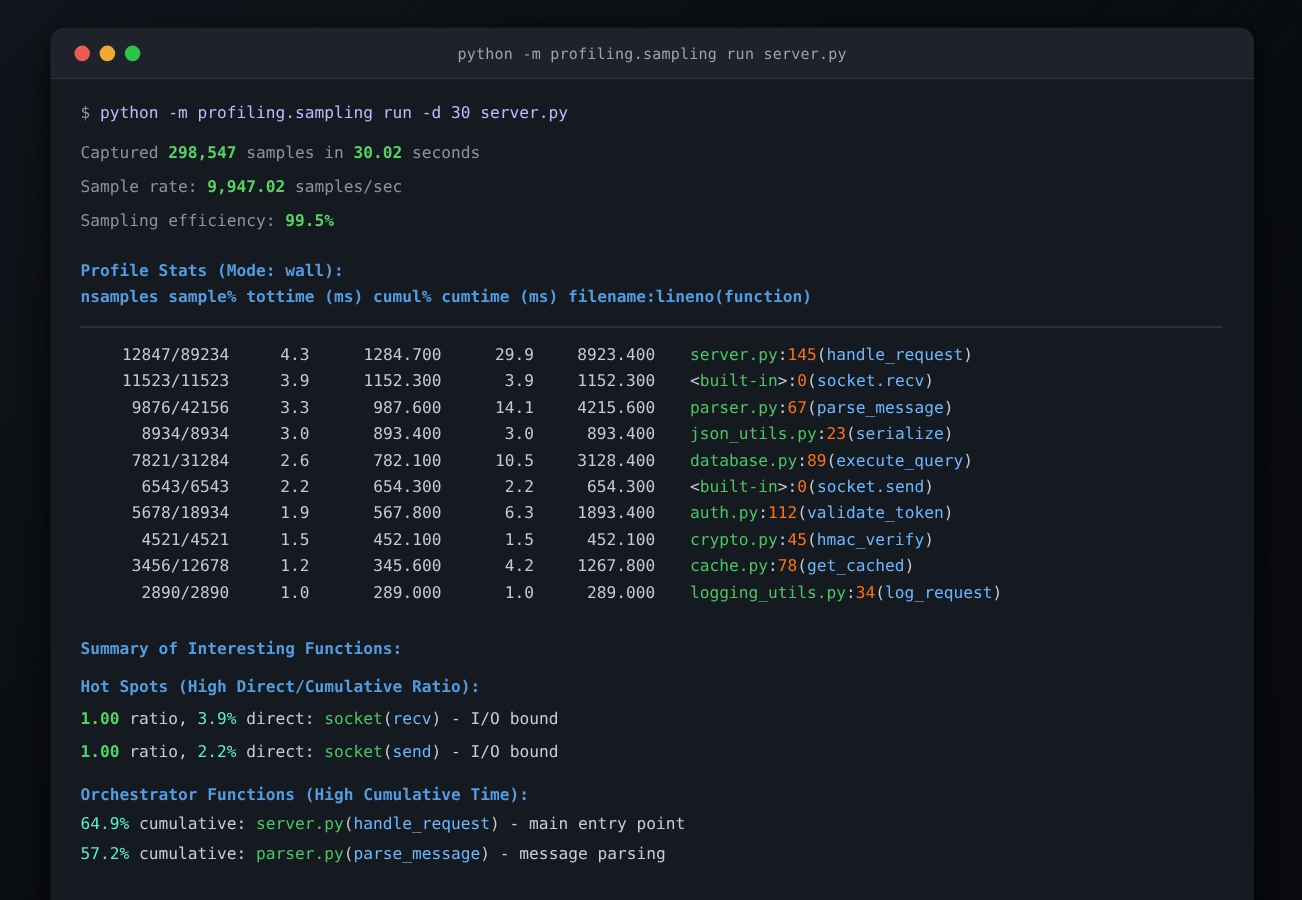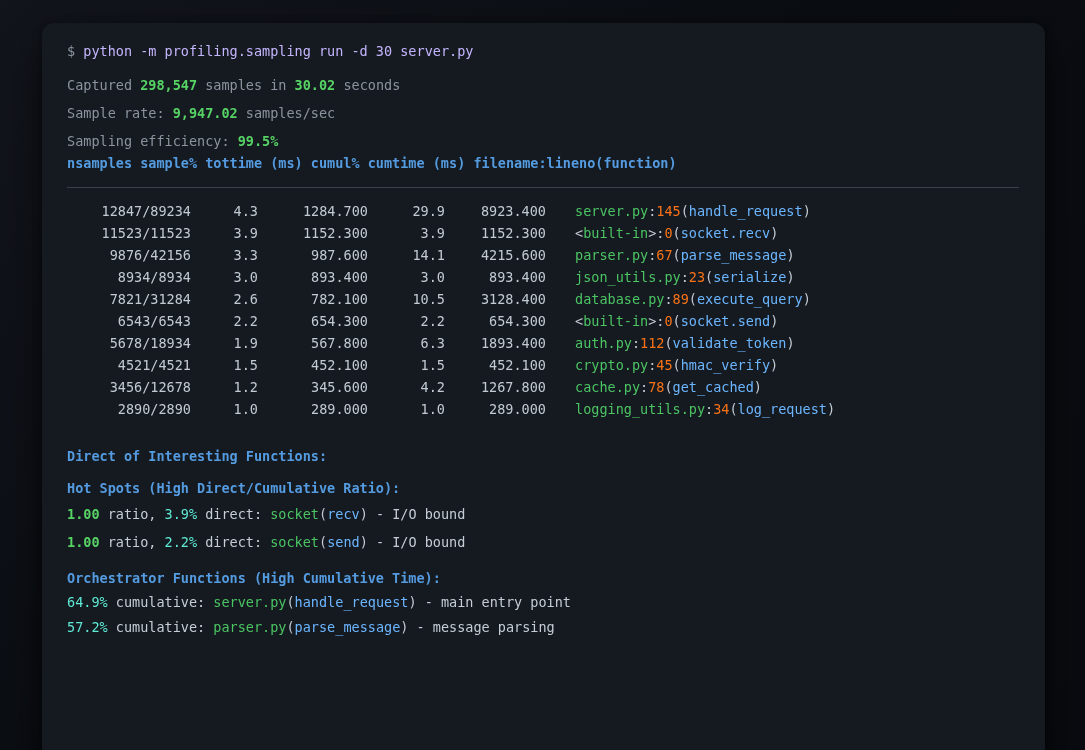--- a/index.html
+++ b/index.html
@@ -48,50 +48,59 @@
   .t-ident { color:#4bc462; }
   .t-fn { color:#6cb6ff; }
   .t-punct { color:#c2cad2; }
   .t-lineno { color:#f97316; }
   .t-text { color:#c6cdd5; }
 </style>
 </head>
 <body>
 
 <div class="window">
+  <div class="titlebar">
+    <div class="lights">
+      <span class="light" style="background: rgb(233, 91, 83);"></span>
+      <span class="light" style="background: rgb(240, 168, 50);"></span>
+      <span class="light" style="background: rgb(43, 194, 74);"></span>
+    </div>
+    <span class="titlebar-title">python -m profiling.sampling run server.py</span>
+  </div>
 
   <div class="term">
 
     <div class="term-line cmd-line"><span class="t-prompt">$ </span><span class="t-cmd">python -m profiling.sampling run -d 30 server.py</span></div>
 
     <div>
         <div class="term-line stat-line"><span class="t-label">Captured </span><span class="t-num">298,547</span><span class="t-label"> samples in </span><span class="t-num">30.02</span><span class="t-label"> seconds</span></div>
         <div class="term-line stat-line"><span class="t-label">Sample rate: </span><span class="t-num">9,947.02</span><span class="t-label"> samples/sec</span></div>
         <div class="term-line stat-line"><span class="t-label">Sampling efficiency: </span><span class="t-num">99.5%</span></div>
       </div>
 
+    <div class="term-line heading-profile"><span class="t-head">Profile Stats (Mode: wall):</span></div>
 
     <div class="term-line columns-header"><span class="t-head">nsamples sample% tottime (ms) cumul% cumtime (ms) filename:lineno(function)</span></div>
 
     <hr class="divider">
 
     <div>
         <div class="stat-row"><span class="cell c1">12847/89234</span><span class="cell c2">4.3</span><span class="cell c3">1284.700</span><span class="cell c4">29.9</span><span class="cell c5">8923.400</span><span class="cell c6"><span class="t-ident">server.py</span><span class="t-punct">:</span><span class="t-lineno">145</span><span class="t-punct">(</span><span class="t-fn">handle_request</span><span class="t-punct">)</span></span></div>
         <div class="stat-row"><span class="cell c1">11523/11523</span><span class="cell c2">3.9</span><span class="cell c3">1152.300</span><span class="cell c4">3.9</span><span class="cell c5">1152.300</span><span class="cell c6"><span class="t-punct">&lt;</span><span class="t-ident">built-in</span><span class="t-punct">&gt;</span><span class="t-punct">:</span><span class="t-lineno">0</span><span class="t-punct">(</span><span class="t-fn">socket.recv</span><span class="t-punct">)</span></span></div>
         <div class="stat-row"><span class="cell c1">9876/42156</span><span class="cell c2">3.3</span><span class="cell c3">987.600</span><span class="cell c4">14.1</span><span class="cell c5">4215.600</span><span class="cell c6"><span class="t-ident">parser.py</span><span class="t-punct">:</span><span class="t-lineno">67</span><span class="t-punct">(</span><span class="t-fn">parse_message</span><span class="t-punct">)</span></span></div>
         <div class="stat-row"><span class="cell c1">8934/8934</span><span class="cell c2">3.0</span><span class="cell c3">893.400</span><span class="cell c4">3.0</span><span class="cell c5">893.400</span><span class="cell c6"><span class="t-ident">json_utils.py</span><span class="t-punct">:</span><span class="t-lineno">23</span><span class="t-punct">(</span><span class="t-fn">serialize</span><span class="t-punct">)</span></span></div>
         <div class="stat-row"><span class="cell c1">7821/31284</span><span class="cell c2">2.6</span><span class="cell c3">782.100</span><span class="cell c4">10.5</span><span class="cell c5">3128.400</span><span class="cell c6"><span class="t-ident">database.py</span><span class="t-punct">:</span><span class="t-lineno">89</span><span class="t-punct">(</span><span class="t-fn">execute_query</span><span class="t-punct">)</span></span></div>
         <div class="stat-row"><span class="cell c1">6543/6543</span><span class="cell c2">2.2</span><span class="cell c3">654.300</span><span class="cell c4">2.2</span><span class="cell c5">654.300</span><span class="cell c6"><span class="t-punct">&lt;</span><span class="t-ident">built-in</span><span class="t-punct">&gt;</span><span class="t-punct">:</span><span class="t-lineno">0</span><span class="t-punct">(</span><span class="t-fn">socket.send</span><span class="t-punct">)</span></span></div>
         <div class="stat-row"><span class="cell c1">5678/18934</span><span class="cell c2">1.9</span><span class="cell c3">567.800</span><span class="cell c4">6.3</span><span class="cell c5">1893.400</span><span class="cell c6"><span class="t-ident">auth.py</span><span class="t-punct">:</span><span class="t-lineno">112</span><span class="t-punct">(</span><span class="t-fn">validate_token</span><span class="t-punct">)</span></span></div>
         <div class="stat-row"><span class="cell c1">4521/4521</span><span class="cell c2">1.5</span><span class="cell c3">452.100</span><span class="cell c4">1.5</span><span class="cell c5">452.100</span><span class="cell c6"><span class="t-ident">crypto.py</span><span class="t-punct">:</span><span class="t-lineno">45</span><span class="t-punct">(</span><span class="t-fn">hmac_verify</span><span class="t-punct">)</span></span></div>
         <div class="stat-row"><span class="cell c1">3456/12678</span><span class="cell c2">1.2</span><span class="cell c3">345.600</span><span class="cell c4">4.2</span><span class="cell c5">1267.800</span><span class="cell c6"><span class="t-ident">cache.py</span><span class="t-punct">:</span><span class="t-lineno">78</span><span class="t-punct">(</span><span class="t-fn">get_cached</span><span class="t-punct">)</span></span></div>
         <div class="stat-row"><span class="cell c1">2890/2890</span><span class="cell c2">1.0</span><span class="cell c3">289.000</span><span class="cell c4">1.0</span><span class="cell c5">289.000</span><span class="cell c6"><span class="t-ident">logging_utils.py</span><span class="t-punct">:</span><span class="t-lineno">34</span><span class="t-punct">(</span><span class="t-fn">log_request</span><span class="t-punct">)</span></span></div>
       </div>
 
-    <div class="term-line heading-summary"><span class="t-head">Direct of Interesting Functions:</span></div>
+    <div class="term-line heading-summary"><span class="t-head">Summary of Interesting Functions:</span></div>
 
     <div class="term-line heading-sub"><span class="t-head">Hot Spots (High Direct/Cumulative Ratio):</span></div>
 
     <div class="hot-list">
         <div class="term-line hot-line"><span class="t-num">1.00</span><span class="t-text"> ratio, </span><span class="t-pct">3.9%</span><span class="t-text"> direct: </span><span class="t-ident">socket</span><span class="t-punct">(</span><span class="t-fn">recv</span><span class="t-punct">)</span><span class="t-text"> - I/O bound</span></div>
         <div class="term-line hot-line"><span class="t-num">1.00</span><span class="t-text"> ratio, </span><span class="t-pct">2.2%</span><span class="t-text"> direct: </span><span class="t-ident">socket</span><span class="t-punct">(</span><span class="t-fn">send</span><span class="t-punct">)</span><span class="t-text"> - I/O bound</span></div>
       </div>
 
     <div class="term-line heading-sub"><span class="t-head">Orchestrator Functions (High Cumulative Time):</span></div>
 

